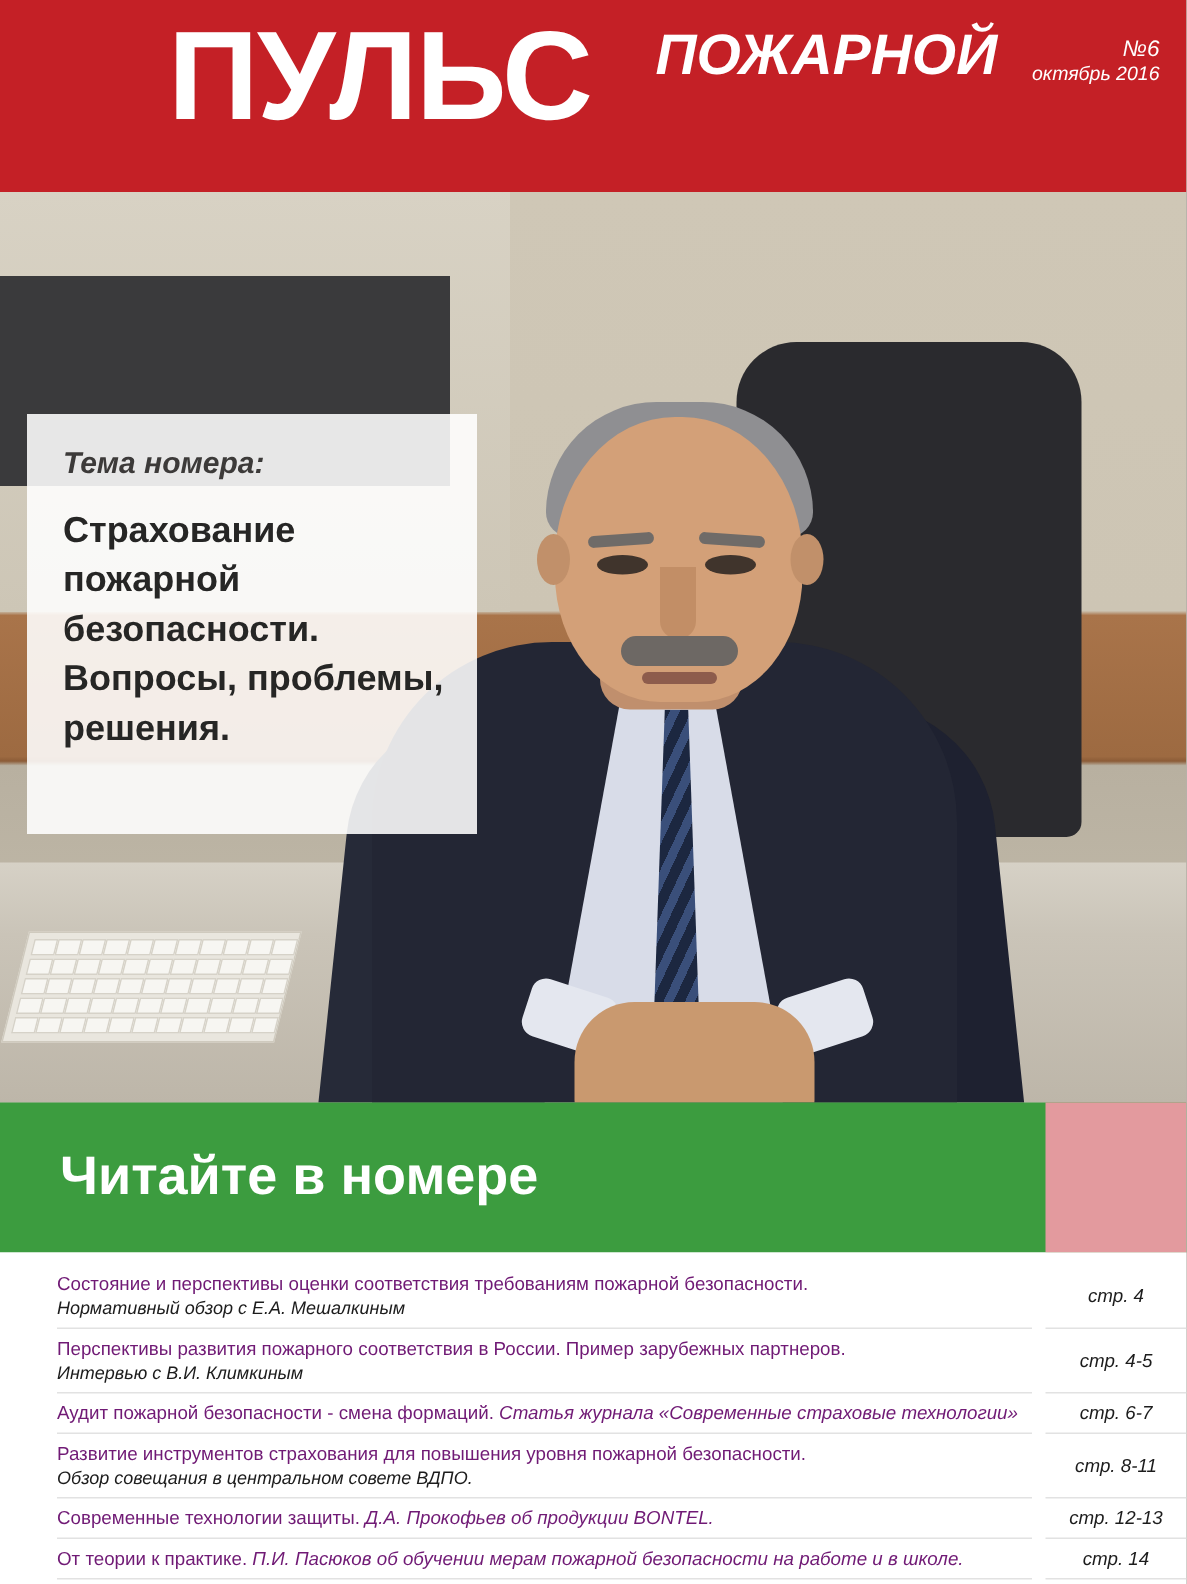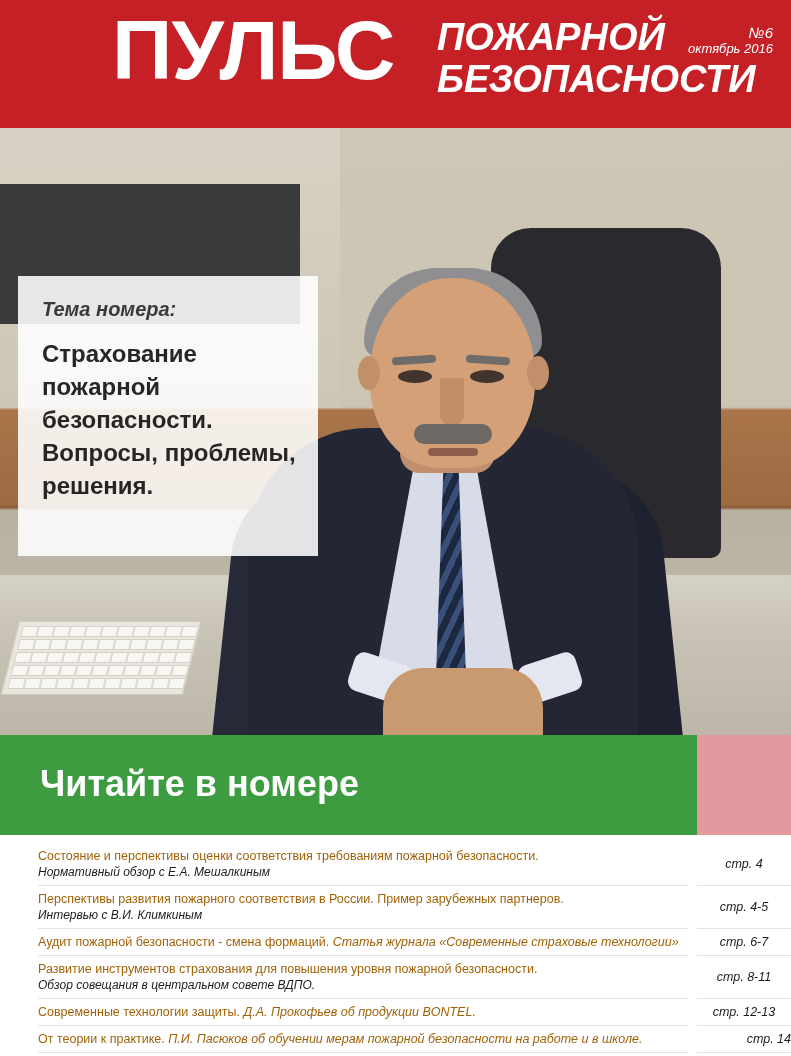--- a/index.html
+++ b/index.html
@@ -304,21 +304,21 @@
     top: 8px;
     width: 650px;
   }
   .entry {
     padding: 5px 0 5px 0;
     border-bottom: 1px solid #e2e2e2;
   }
   .entry:last-child { border-bottom: none; }
   .entry-line {
     font-size: 12.5px;
-    color: #a16207;
+    color: #701a75;
     line-height: 16px;
   }
   .entry-line .em {
     font-style: italic;
   }
   .entry-sub {
     font-size: 12px;
     font-style: italic;
     color: #1c1c1c;
     line-height: 16px;
@@ -342,21 +342,20 @@
 </head>
 <body>
 
 <div class="page">
 
   <div class="masthead">
     <div class="masthead-inner">
       <div class="title-main">ПУЛЬС</div>
       <div class="title-sub">
         <div>ПОЖАРНОЙ</div>
-        <div>БЕЗОПАСНОСТИ</div>
       </div>
       <div class="issue-block">
         <div class="issue-no">№6</div>
         <div class="issue-date">октябрь 2016</div>
       </div>
     </div>
   </div>
 
   <div class="cover-photo">
     <div class="photo-bg"></div>
@@ -486,17 +485,17 @@
         </div>
         <div class="entry"></div>
       </div>
   </div>
   <div class="pages-col" id="pages-col" style="top: 843px;">
       <div class="page-ref" style="height: 43px; line-height: 43px;">стр. 4</div>
       <div class="page-ref" style="height: 43px; line-height: 43px;">стр. 4-5</div>
       <div class="page-ref" style="height: 27px; line-height: 27px;">стр. 6-7</div>
       <div class="page-ref" style="height: 43px; line-height: 43px;">стр. 8-11</div>
       <div class="page-ref" style="height: 27px; line-height: 27px;">стр. 12-13</div>
-      <div class="page-ref" style="height: 27px; line-height: 27px; text-align: right;">стр. 14</div>
+      <div class="page-ref" style="height: 27px; line-height: 27px;">стр. 14</div>
       <div class="page-ref" style="height: 26px; line-height: 26px;">стр. 15</div>
     </div>
 
 </div>
 
 </body></html>

